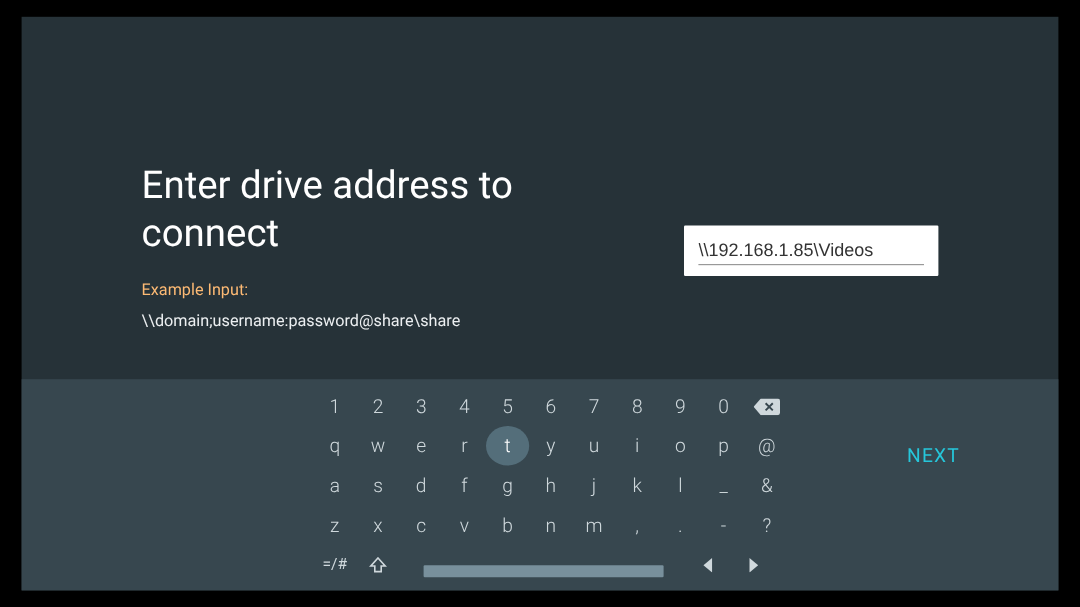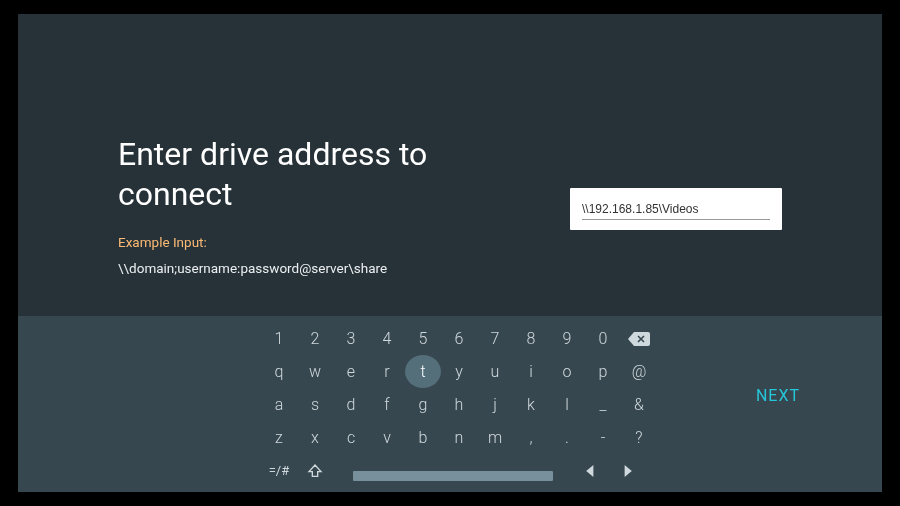--- a/index.html
+++ b/index.html
@@ -49,21 +49,21 @@
     width: 212px;
     height: 42px;
     background: #fff;
     border-radius: 1px;
     padding: 10px 12px 6px 12px;
   }
   .input-box .field {
     width: 100%;
     border: none;
     border-bottom: 1px solid #999;
-    font-size: 12px;
+    font-size: 15px;
     color: #333;
     padding-bottom: 3px;
     background: transparent;
     outline: none;
   }
   .keyboard {
     height: 176px;
     background: #37474F;
     position: relative;
   }
@@ -103,36 +103,36 @@
     margin-top: 11px;
   }
   .arrow-key {
     width:36px; height:33px; display:flex; align-items:center; justify-content:center;
     color:#cfd8dc;
   }
   .arrow-left { margin-left: 20px; }
   .next-btn {
     position: absolute;
     right: 82px;
-    top: 70px;
+    top: 54px;
     color: #26C6DA;
     font-size: 16px;
     letter-spacing: 1px;
     cursor: pointer;
   }
 </style>
 </head>
 <body>
 
 <div class="screen">
 
   <div class="upper">
     <h1 class="title">Enter drive address to connect</h1>
     <div class="example-label">Example Input:</div>
-    <div class="example-value">\\domain;username:password@server\share</div>
+    <div class="example-value">\\domain;username:password@share\share</div>
 
     <div class="input-box">
       <input class="field" type="text" value="\\192.168.1.85\Videos" style="">
     </div>
   </div>
 
   <div class="keyboard">
     <div class="keys">
       <div class="row" id="row1">
           <div class="key">1</div>

